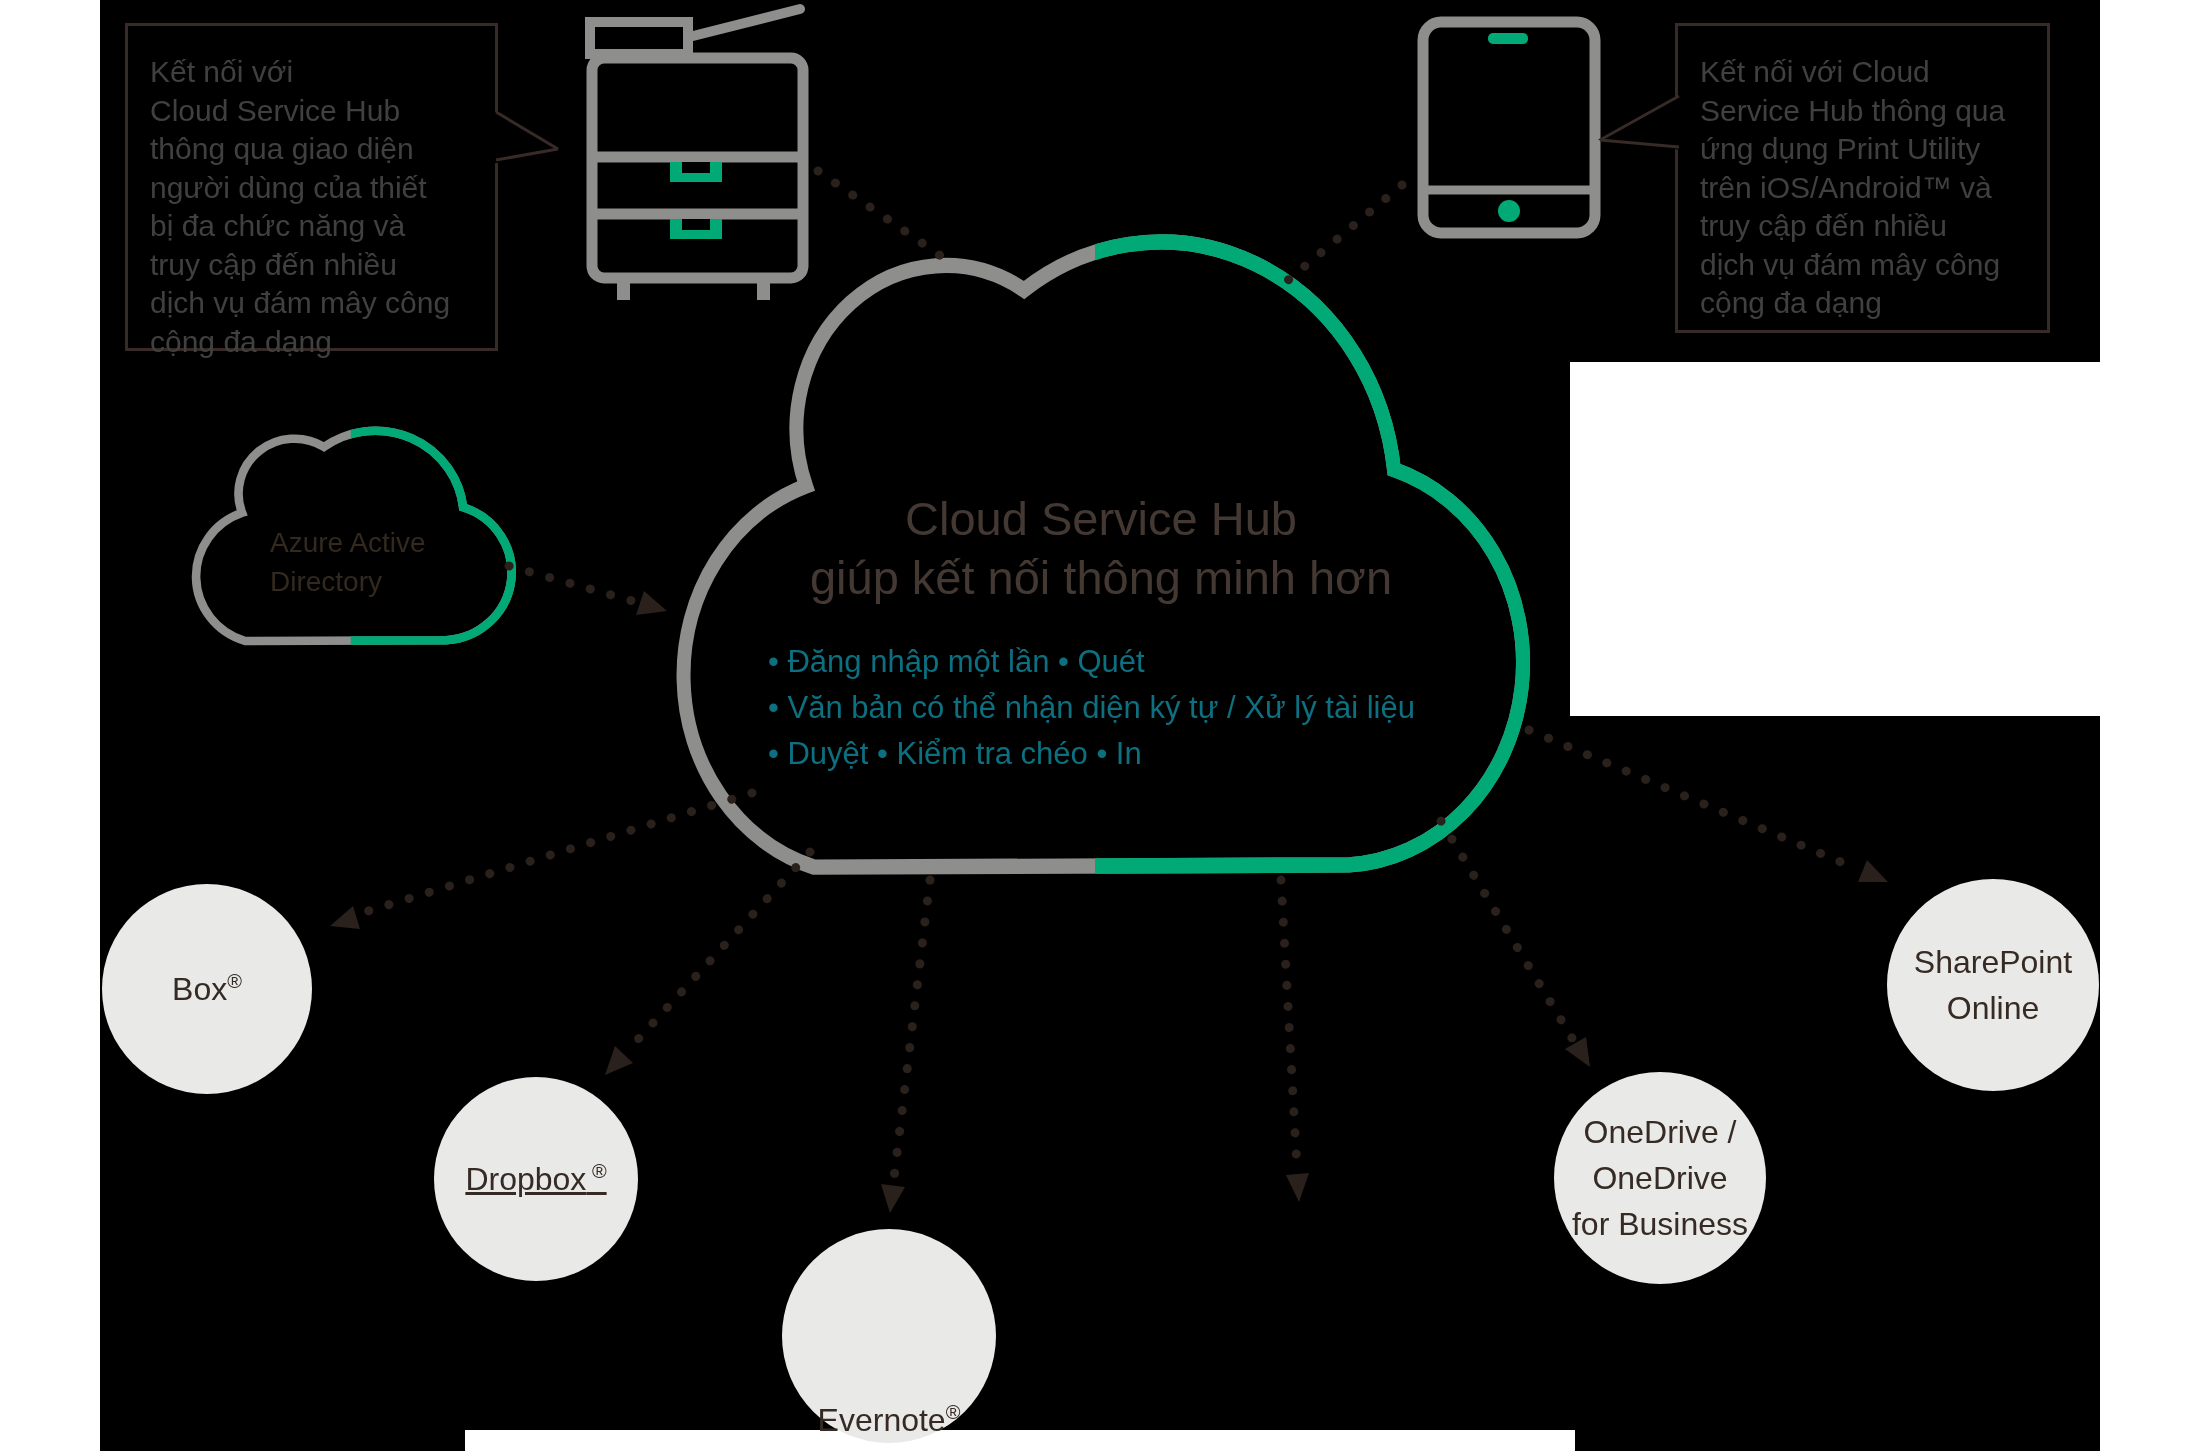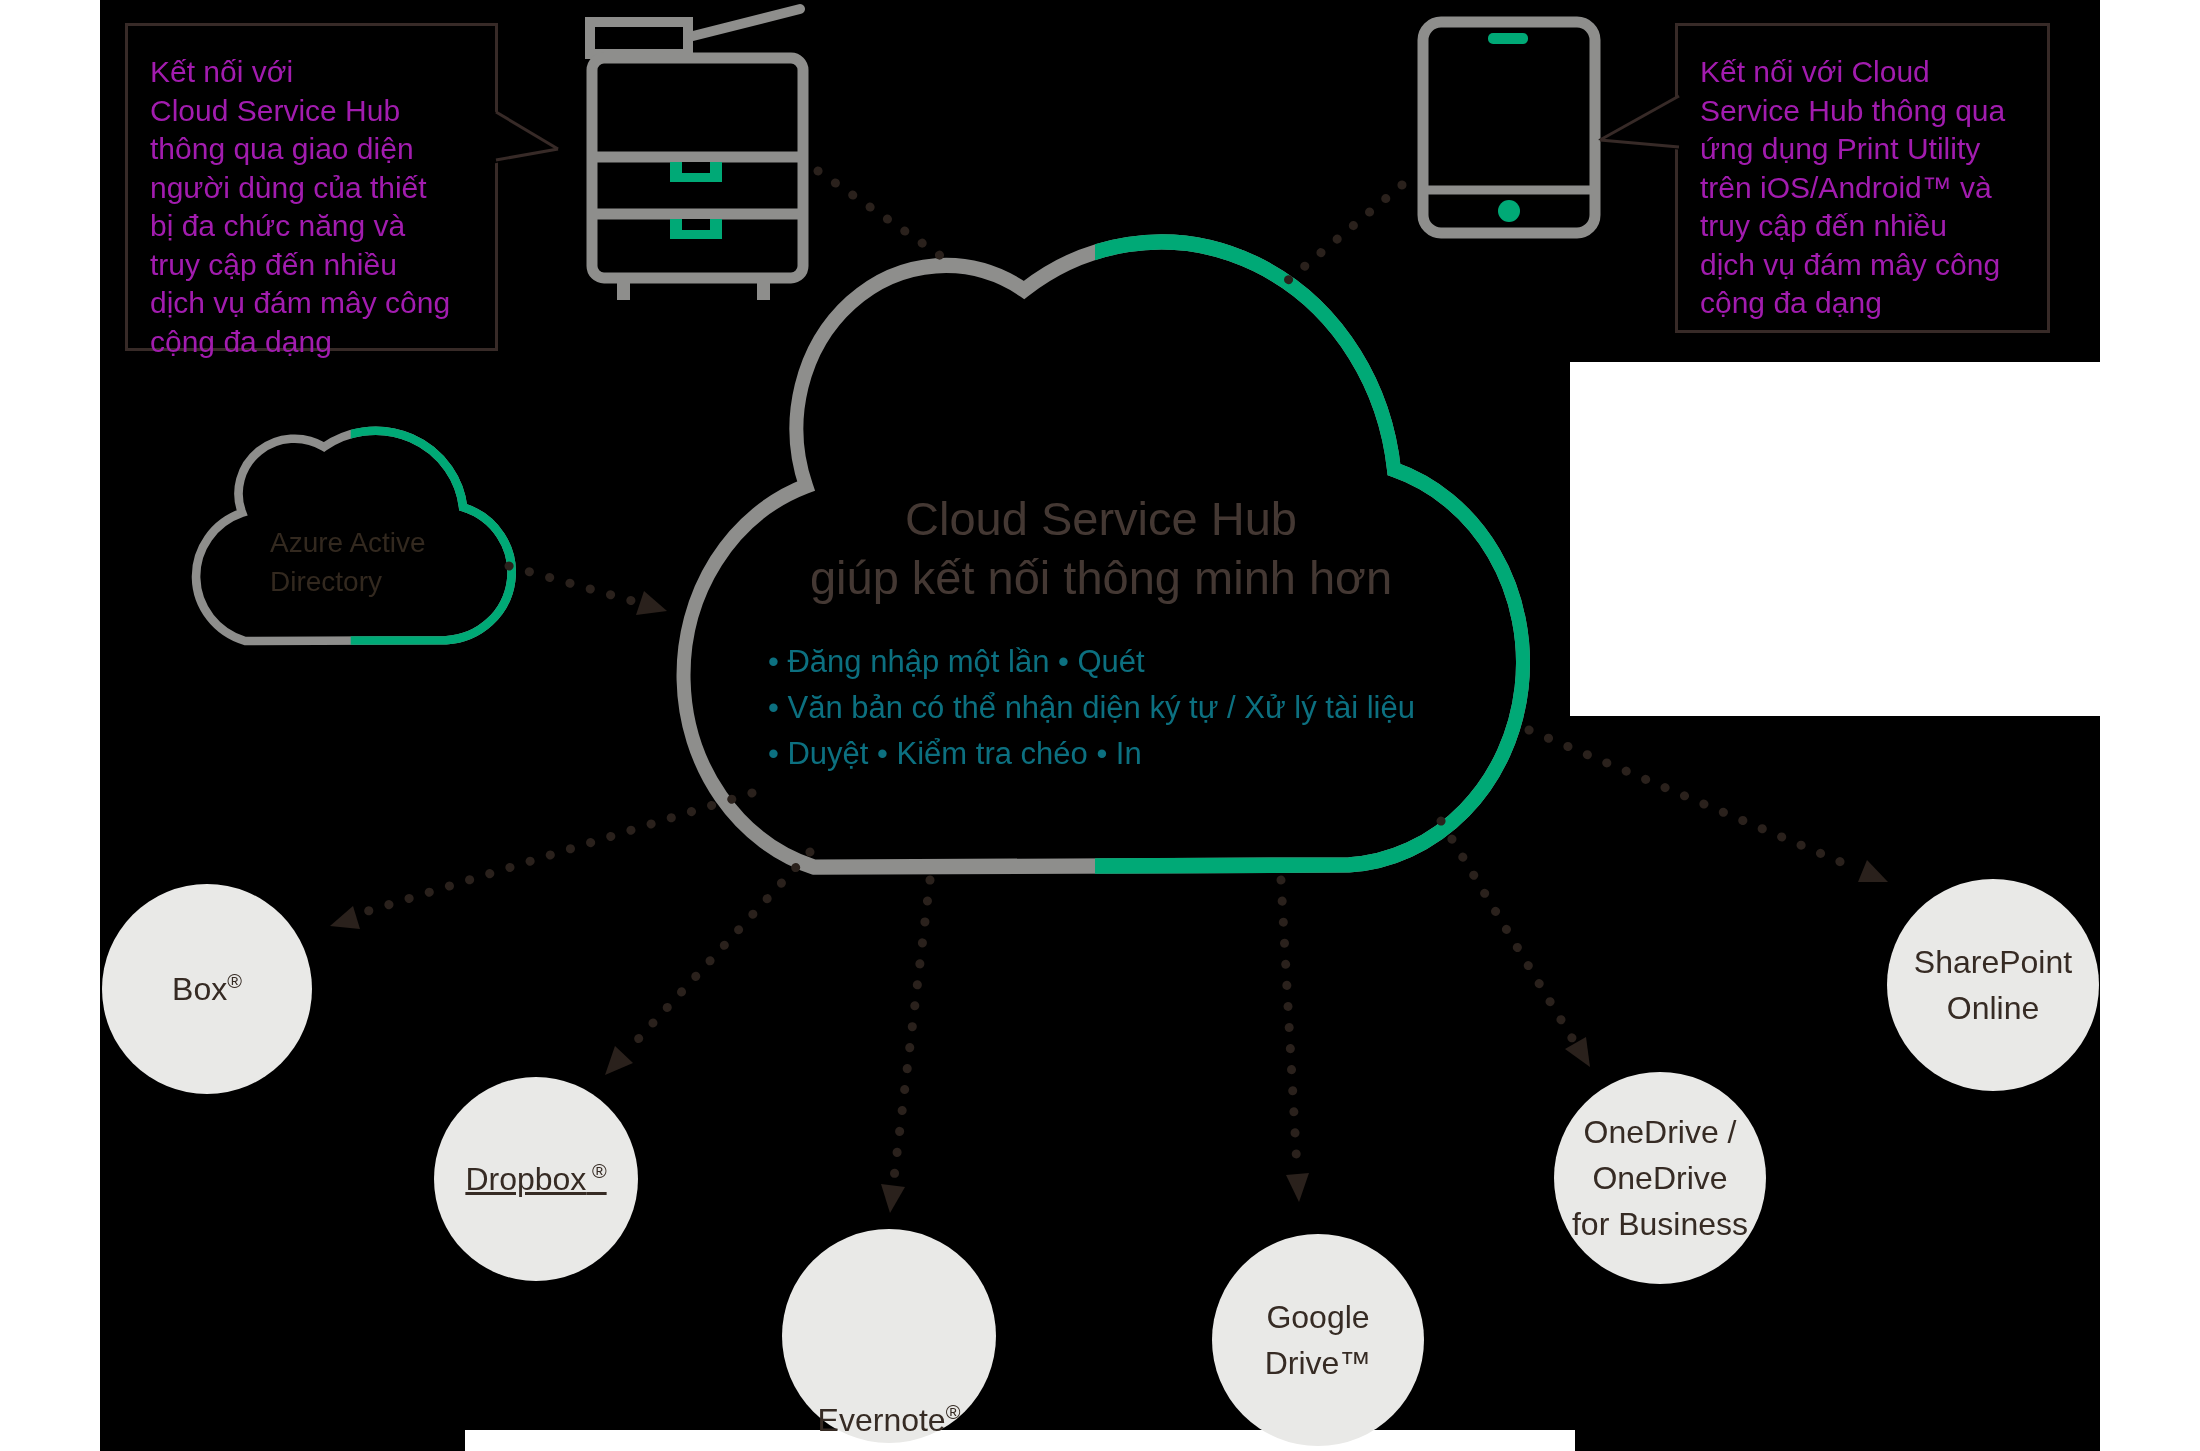--- a/index.html
+++ b/index.html
@@ -3,21 +3,21 @@
 <meta charset="utf-8">
 <style>
   html,body{margin:0;padding:0;background:#fff;}
   .canvas{position:relative;width:2200px;height:1451px;background:#ffffff;overflow:hidden;
           font-family:"Liberation Sans","DejaVu Sans",sans-serif;}
   .abs{position:absolute;}
   .black-main{left:100px;top:0;width:2000px;height:1451px;background:#000000;}
   .white-cut-right{left:1570px;top:362px;width:530px;height:354px;background:#ffffff;}
   .white-cut-bottom{left:465px;top:1430px;width:1110px;height:21px;background:#ffffff;}
 
-  .callout{border:3px solid #372a27;color:#a21caf;font-size:30px;line-height:38.5px;}
+  .callout{border:3px solid #372a27;color:#404040;font-size:30px;line-height:38.5px;}
   .callout-left{left:125px;top:23px;width:367px;height:322px;}
   .callout-right{left:1675px;top:23px;width:369px;height:304px;}
   .callout-text{position:absolute;left:22px;top:27px;white-space:nowrap;}
 
   .azure-label{left:270px;top:523px;color:#33291f;font-size:28px;line-height:39px;}
 
   .hub-title{left:694px;top:489px;width:814px;text-align:center;color:#443833;
              font-size:47px;line-height:59px;}
   .hub-features{left:768px;top:627px;color:#0c7080;font-size:31px;line-height:46px;white-space:nowrap;margin-top:12px;}
 
@@ -83,24 +83,20 @@
   </div>
 
   <div class="abs circle c-box">
     <div><span>Box</span><span class="sup">®</span></div>
   </div>
   <div class="abs circle c-dropbox">
     <div><span>Dropbox</span><span class="sup"> ®</span></div>
   </div>
   <div class="abs circle c-evernote">
     <div><span>Evernote</span><span class="sup">®</span></div>
-  </div>
-  <div class="abs circle c-gdrive">
-    <div>Google</div>
-    <div>Drive™</div>
   </div>
   <div class="abs circle c-onedrive">
     <div>OneDrive /</div>
     <div>OneDrive</div>
     <div>for Business</div>
   </div>
   <div class="abs circle c-sharepoint">
     <div>SharePoint</div>
     <div>Online</div>
   </div>

